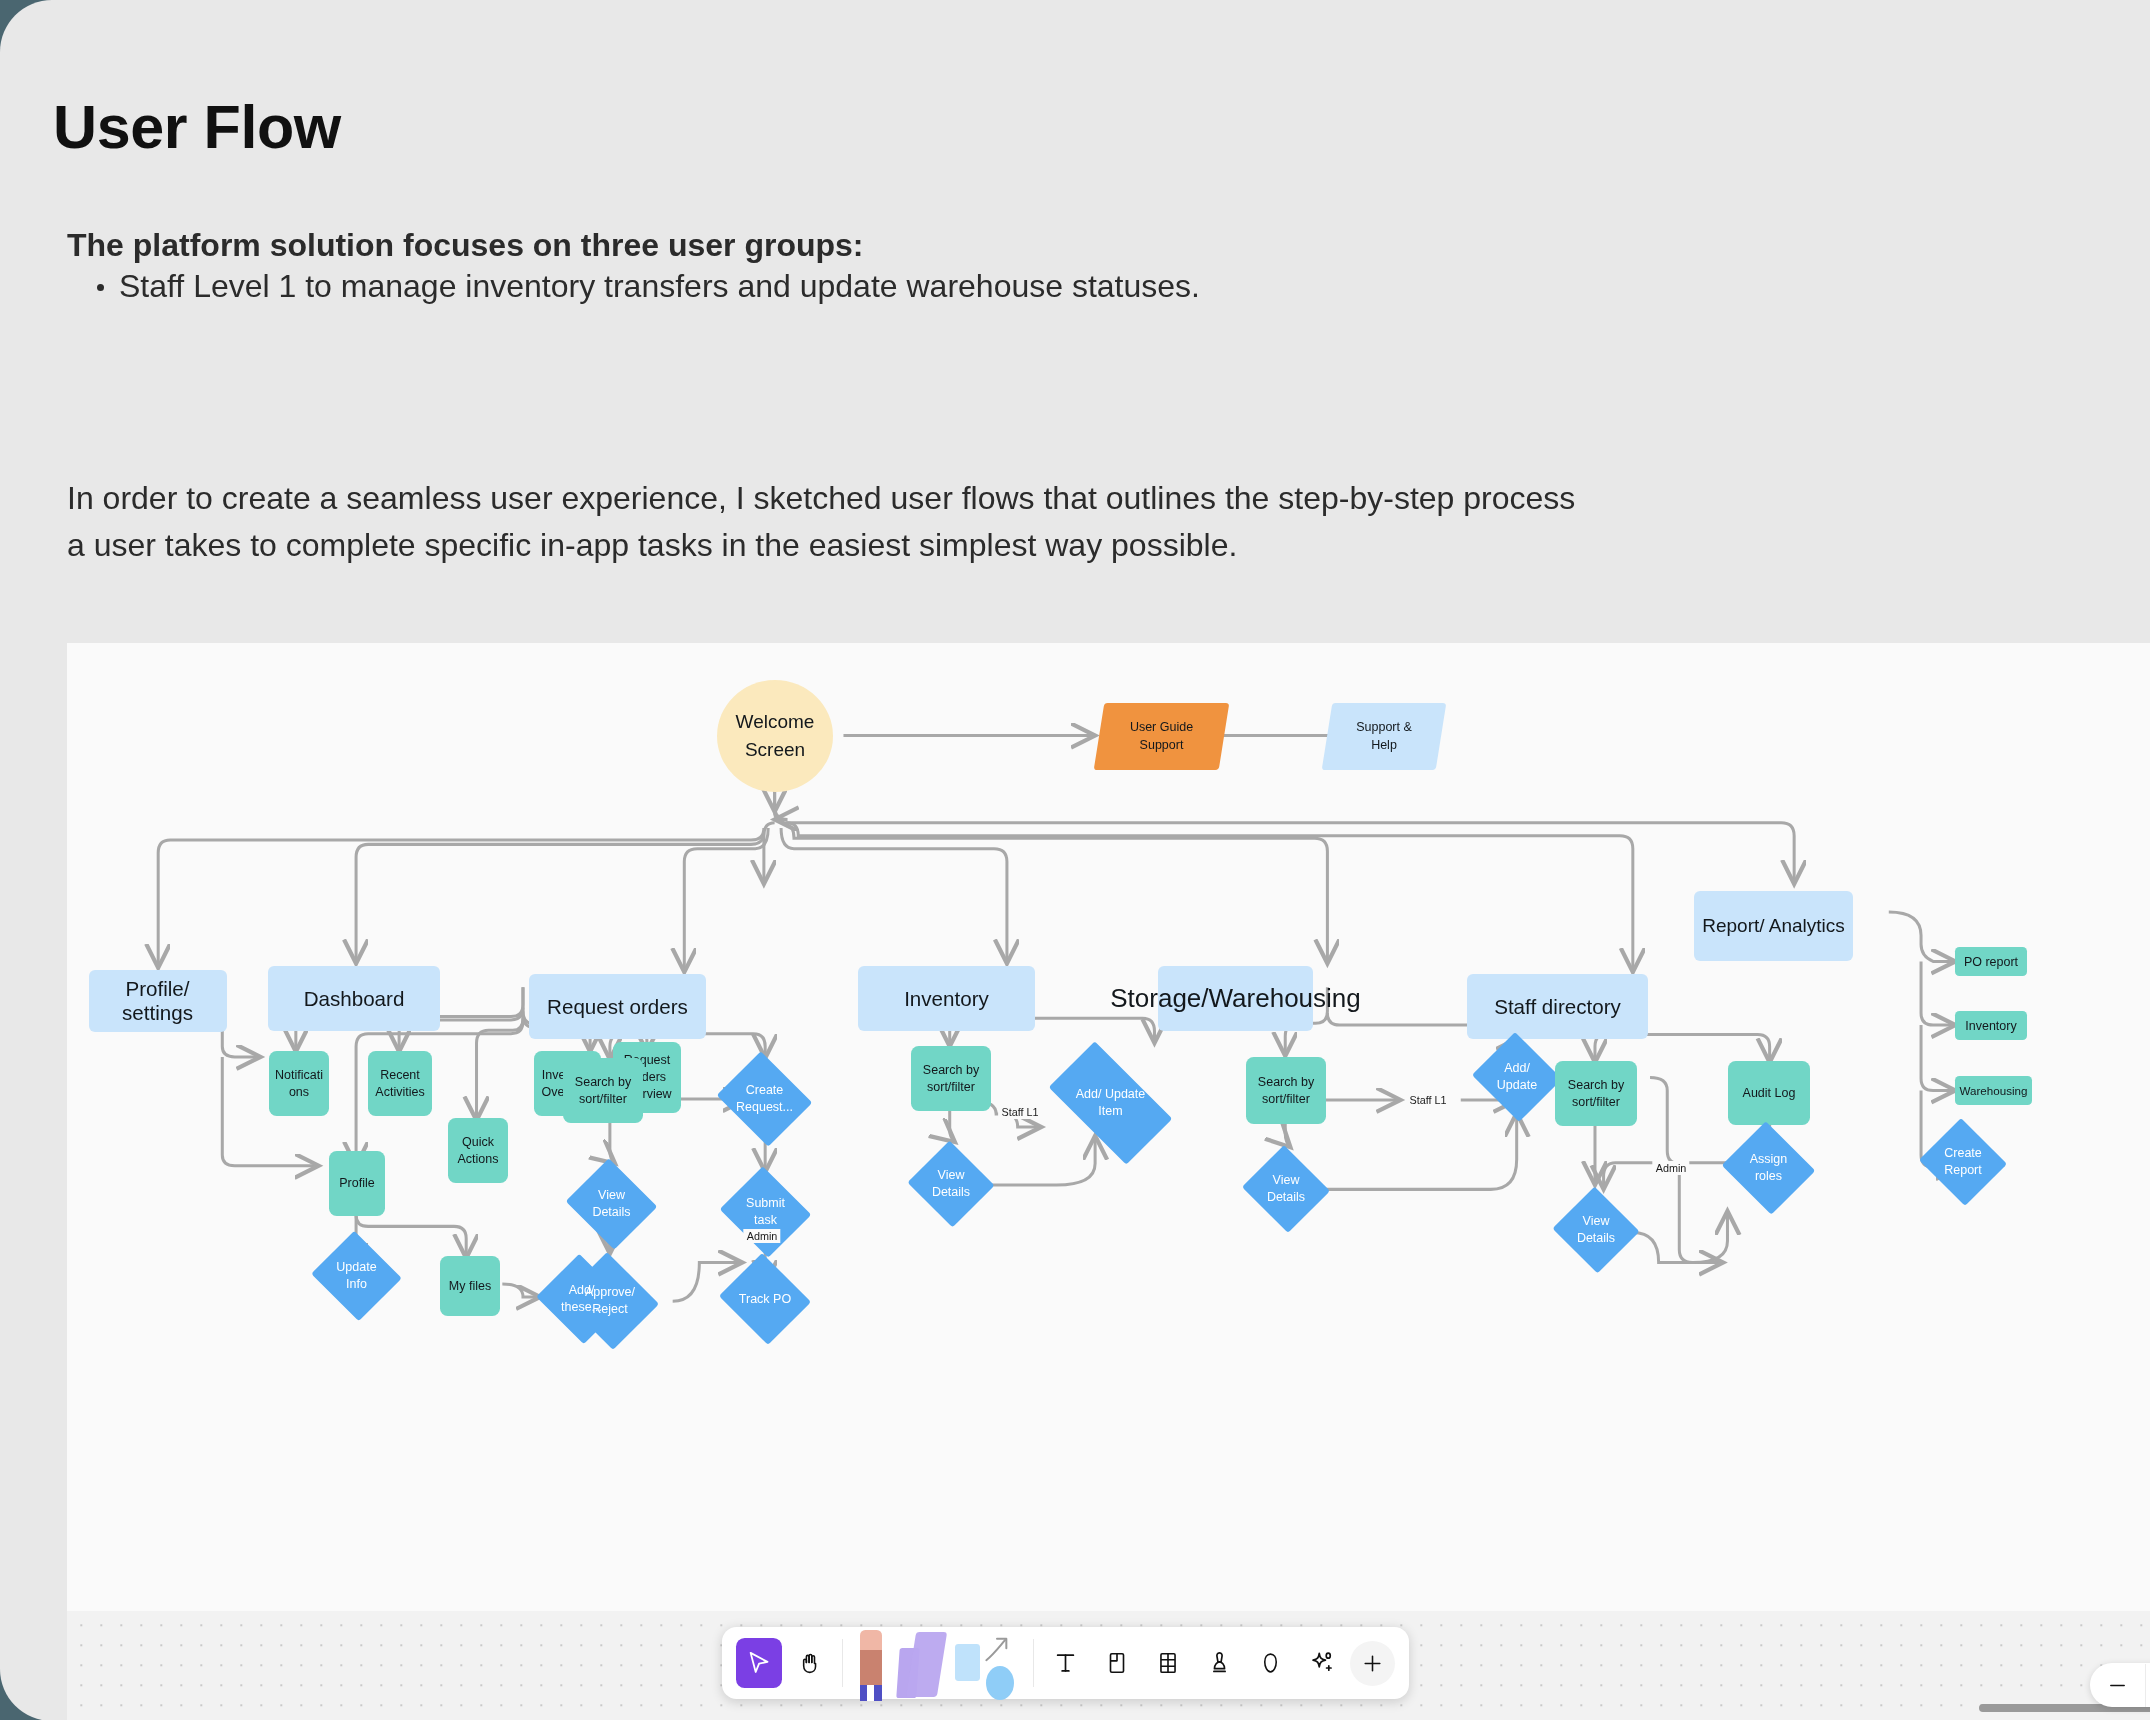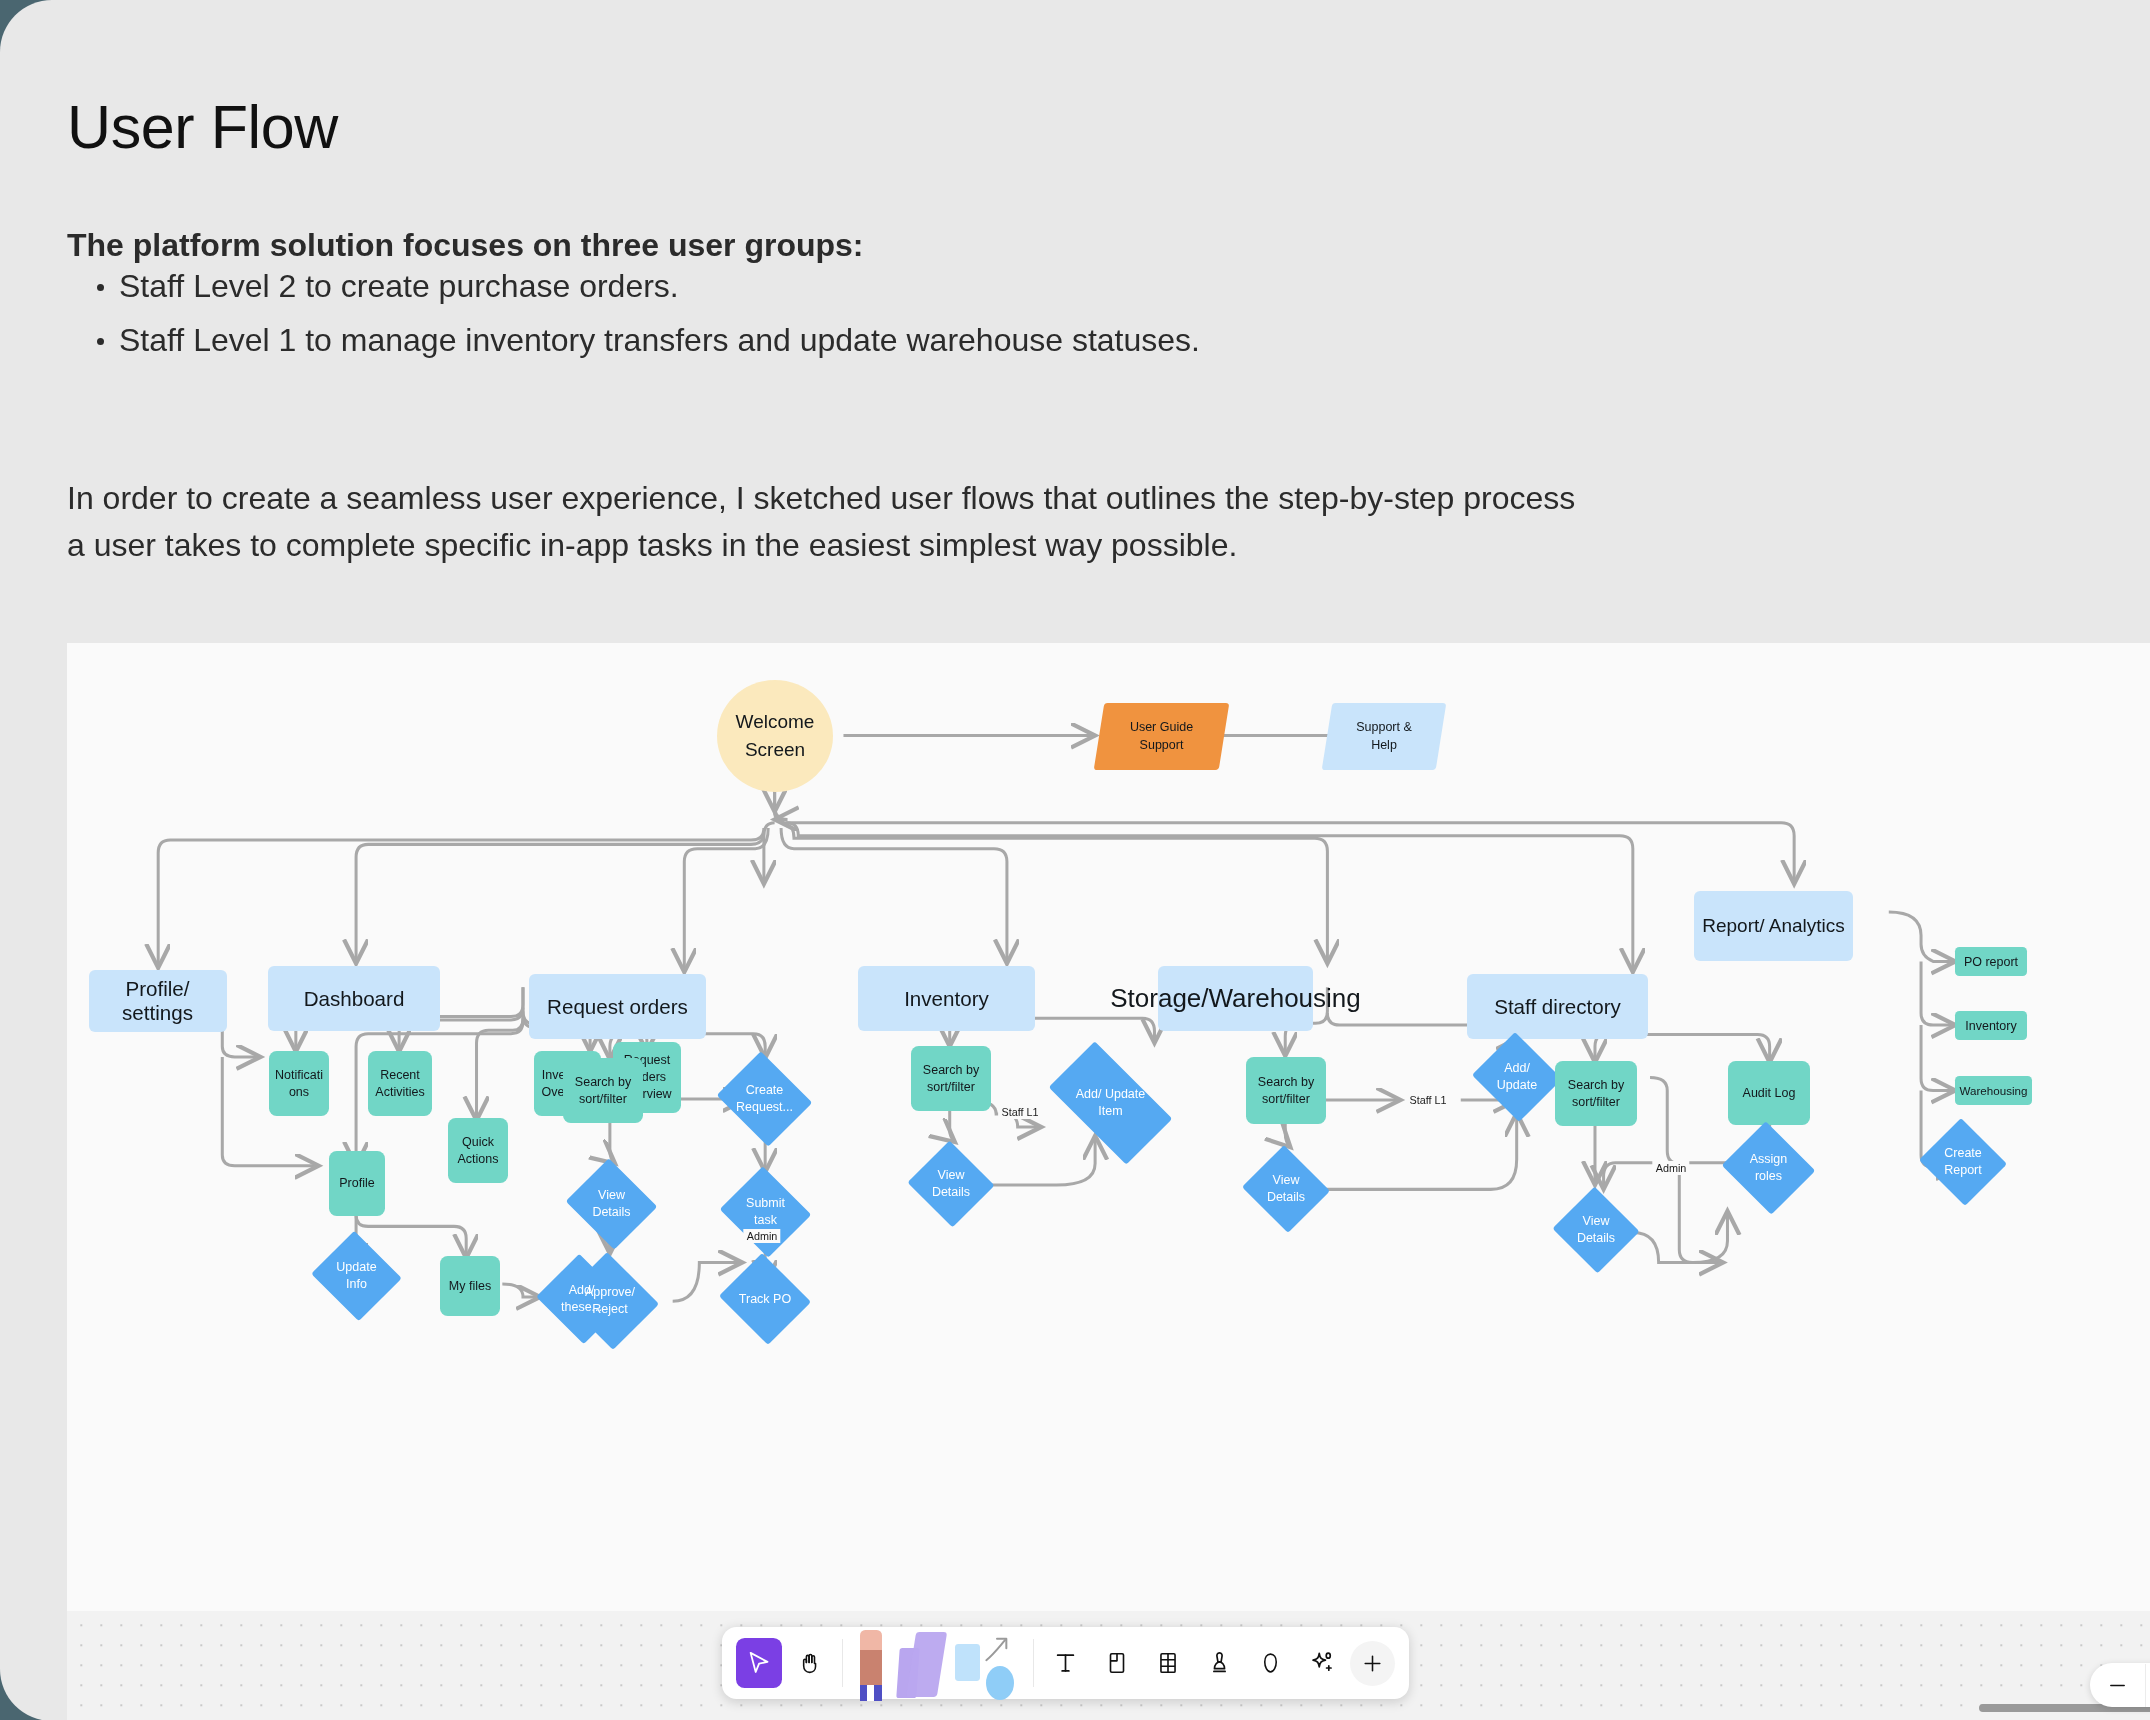--- a/index.html
+++ b/index.html
@@ -9,22 +9,22 @@
     font-family:"Liberation Sans",sans-serif;
     overflow:hidden;
   }
   #page{
     position:absolute;left:0;top:0;width:2294px;height:1721px;
     background:#e8e8e8;border-radius:52px;overflow:hidden;
   }
   
   #doc{position:absolute;left:0;top:0;width:2294px;}
   .title{
-    position:absolute;left:67px;top:97px;
-    font-size:61px;font-weight:400;color:#111;letter-spacing:-0.4px;
+    position:absolute;left:53px;top:97px;
+    font-size:61px;font-weight:700;color:#111;letter-spacing:-0.4px;
     line-height:1;
   }
   .para{
     position:absolute;left:67px;
     font-size:32px;color:#2b2b2b;line-height:1.46;font-weight:400;
   }
   #p1{top:222px;font-weight:bold;}
   #bullets{position:absolute;left:67px;top:270px;list-style:none;margin:0;padding:0;}
   #bullets li{
     font-size:32px;color:#2b2b2b;line-height:1.0;margin:0 0 21.5px 0;
@@ -133,21 +133,20 @@
 </style>
 </head>
 <body>
 
 <div id="page">
 
   <div id="doc">
     <div class="title">User Flow</div>
     <div class="para" id="p1">The platform solution focuses on three user groups:</div>
     <ul id="bullets">
-      <li>Staff Level 2 to create purchase orders.</li>
       <li>Staff Level 1 to manage inventory transfers and update warehouse statuses.</li>
     </ul>
     <div class="para" id="p2">In order to create a seamless user experience, I sketched user flows that outlines the step-by-step process a user takes to complete specific in-app tasks in the easiest simplest way possible.</div>
   </div>
 
   <div id="canvas">
     <svg id="flow" viewBox="0 0 4905 2250">
       <defs>
         <marker id="ah" markerWidth="10" markerHeight="10" refX="8" refY="4" orient="auto">
           <path d="M0,0 L8,4 L0,8" fill="none" stroke="#a8a8a8" stroke-width="1.4"></path>

